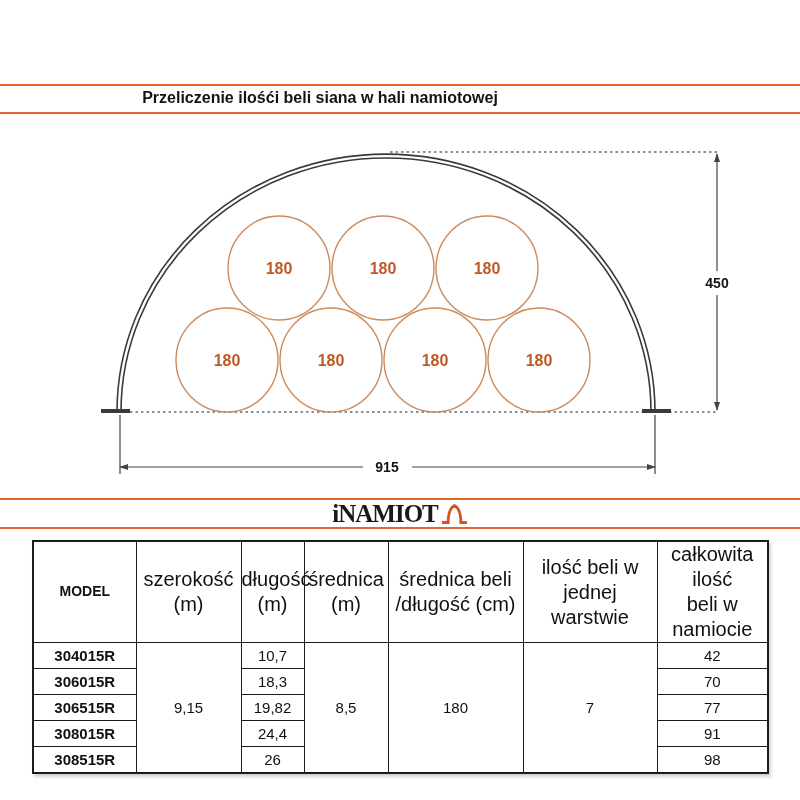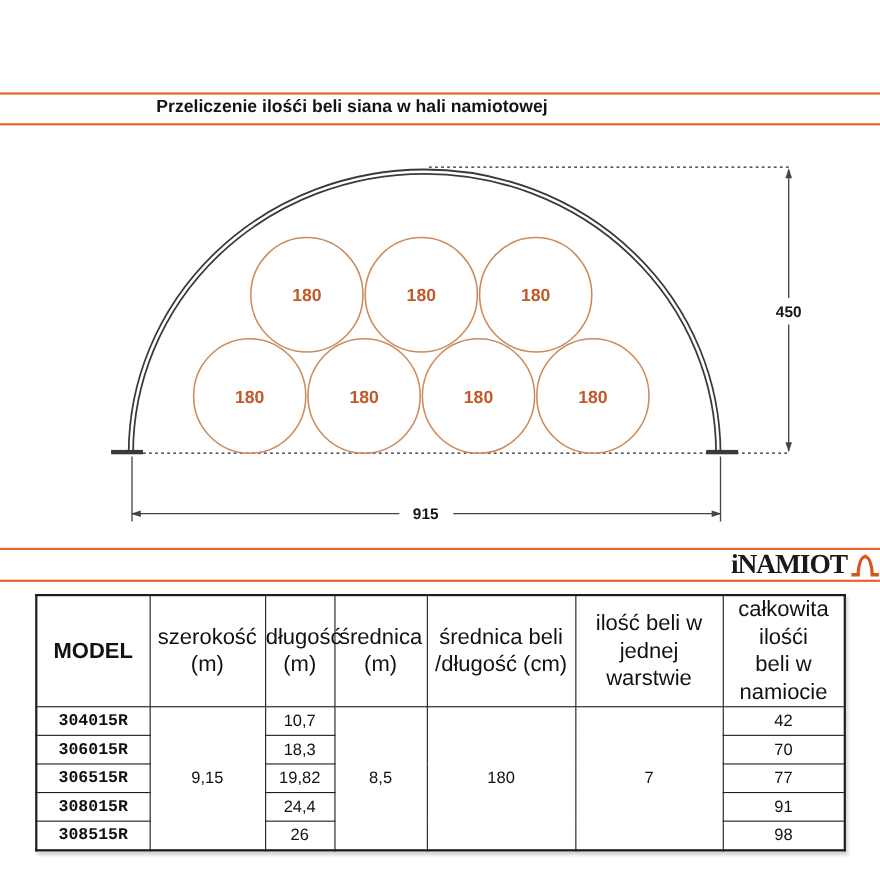--- a/index.html
+++ b/index.html
@@ -13,36 +13,36 @@
   #rule-top-2   { top:112px; }
   #rule-brand-1 { top:498px; }
   #rule-brand-2 { top:527px; }
 
   .page-title { position:absolute; top:89px; left:0; width:640px;
                 text-align:center; font-weight:bold; font-size:16px; color:#141414; }
 
   #diagram-svg { position:absolute; top:140px; left:0; }
 
   .brand-bar { position:absolute; top:500px; left:0; width:800px; height:26px;
-               display:flex; align-items:center; justify-content:flex-end; }
+               display:flex; align-items:center; justify-content:center; }
   .brand-text { font-family:"Liberation Serif", serif; font-weight:bold;
                 font-size:25px; letter-spacing:-1px; color:#1a1a1a; line-height:1; }
   .brand-icon { margin-left:3px; margin-top:2px; }
 
   table.spec { position:absolute; top:540px; left:32px; width:735px;
                border-collapse:collapse; table-layout:fixed;
                box-shadow:2px 3px 3px rgba(0,0,0,0.18); }
   table.spec td, table.spec th { border:1.5px solid #1c1c1c; text-align:center;
                vertical-align:middle; padding:0; background:#fff; }
   table.spec { border:2px solid #1c1c1c; }
   tr.hdr th { height:42px; font-weight:normal; font-size:20px; line-height:1.25;
               white-space:pre-line; }
-  tr.hdr th.model-h { font-weight:bold; font-size:20px; }
+  tr.hdr th.model-h { font-weight:bold; font-size:14px; }
   tr.data td { height:26px; font-size:15px; }
-  td.model-cell { font-weight:bold;font-family:Liberation Mono, monospace; }
+  td.model-cell { font-weight:bold; }
 </style>
 </head>
 <body>
 
 <div id="page">
 
   <div class="orange-rule" id="rule-top-1"></div>
   <div class="page-title">Przeliczenie ilośći beli siana w hali namiotowej</div>
   <div class="orange-rule" id="rule-top-2"></div>
 
@@ -119,21 +119,21 @@
       <th>szerokość
 (m)</th>
       <th>długość
 (m)</th>
       <th>średnica
 (m)</th>
       <th>średnica beli
 /długość (cm)</th>
       <th>ilość beli w jednej
 warstwie</th>
-      <th>całkowita ilośći
+      <th>całkowita ilość
 beli w namiocie</th>
     </tr>
     <tr class="data">
       <td class="model-cell">304015R</td>
       <td rowspan="5">9,15</td>
       <td>10,7</td>
       <td rowspan="5">8,5</td>
       <td rowspan="5">180</td>
       <td rowspan="5">7</td>
       <td>42</td>

